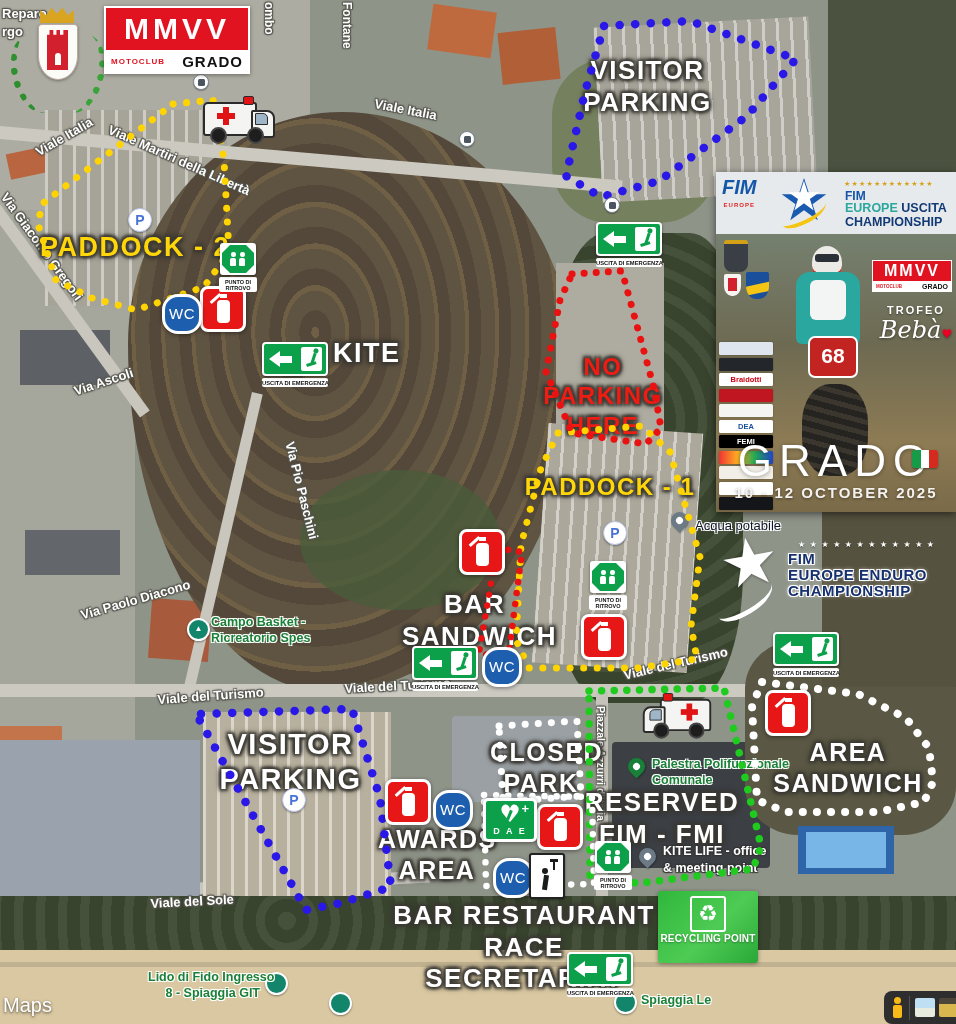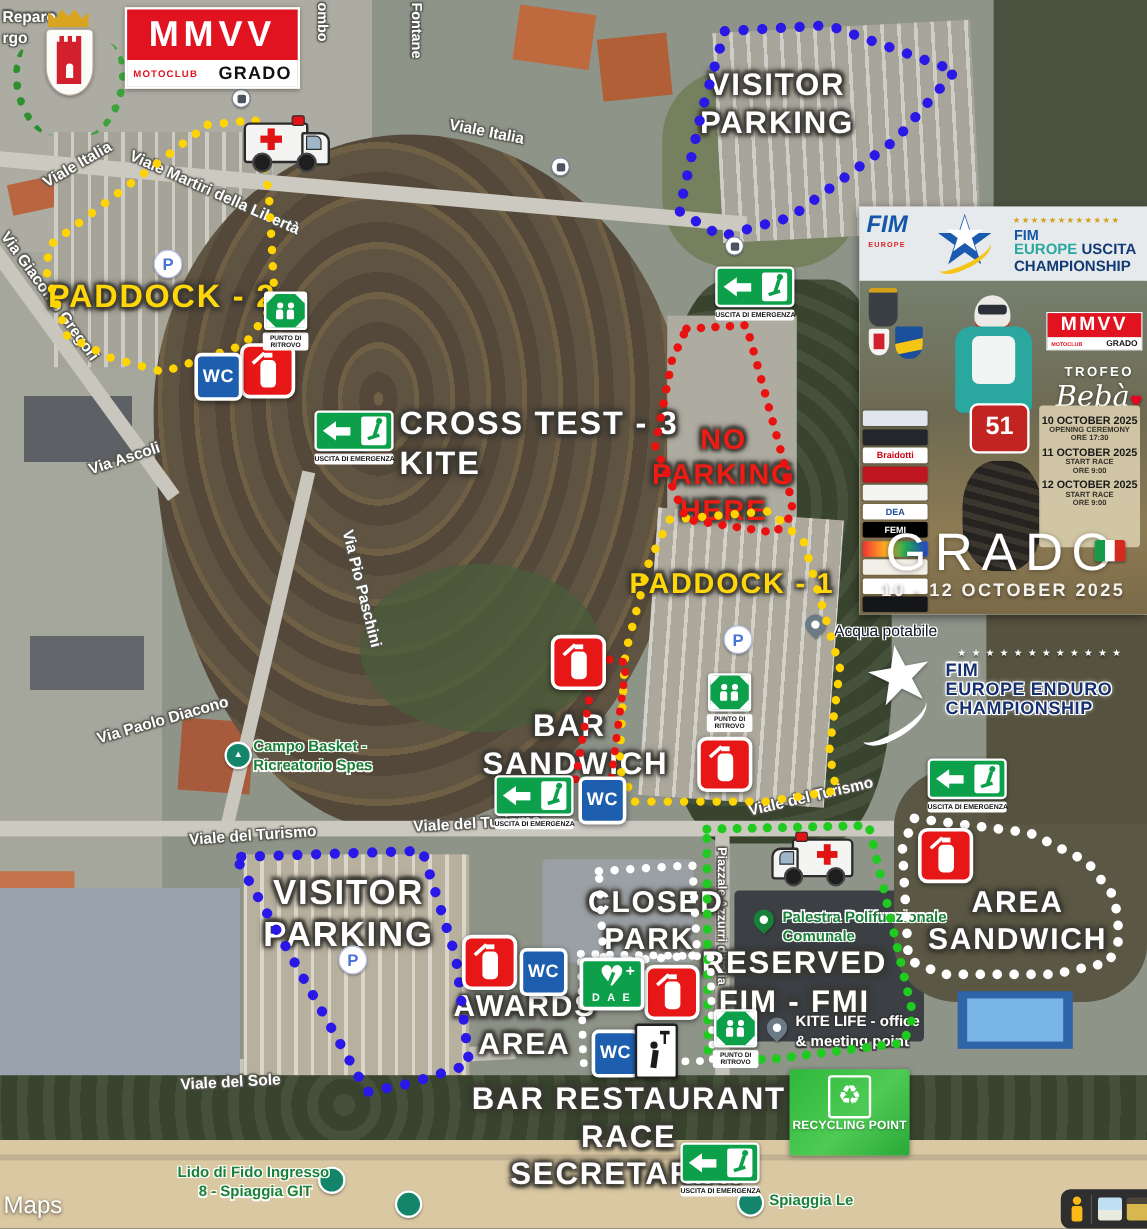--- a/index.html
+++ b/index.html
@@ -40,22 +40,22 @@
   .usc .arr::after{content:"";position:absolute;left:10px;top:4px;width:13px;height:7px;background:#fff;}
   .usc .door{position:absolute;right:4px;top:3px;width:21px;height:24px;background:#fff;border-radius:2px;}
   .usc .man{position:absolute;right:11px;top:9px;width:3px;height:11px;background:#0ca04b;transform:rotate(18deg);}
   .usc .man::before{content:"";position:absolute;top:-5px;left:-1px;width:5px;height:5px;border-radius:50%;background:#0ca04b;}
   .usc .man::after{content:"";position:absolute;bottom:-1px;left:-4px;width:10px;height:2.5px;background:#0ca04b;transform:rotate(-35deg);}
   .usc-cap{margin-top:2px;background:#fff;color:#111;font-size:5.8px;font-weight:bold;text-align:center;border-radius:2px;padding:1.5px 0;white-space:nowrap;}
   .fire{position:absolute;width:40px;height:40px;background:#e81717;border:3px solid #fff;border-radius:8px;box-shadow:0 1px 4px rgba(0,0,0,.45);z-index:6;}
   .fire .fb{position:absolute;left:14px;top:11px;width:13px;height:23px;background:#fff;border-radius:4px;}
   .fire .fh{position:absolute;left:6px;top:8px;width:13px;height:3px;background:#fff;transform:rotate(-42deg);}
   .fire .ft{position:absolute;left:17px;top:5px;width:7px;height:4px;background:#fff;}
-  .wc{position:absolute;width:34px;height:34px;background:#1d5fae;border:3px solid #fff;border-radius:6px;color:#fff;
-    font-weight:bold;font-size:15px;text-align:center;line-height:34px;box-shadow:0 1px 4px rgba(0,0,0,.45);z-index:6;letter-spacing:.5px;}
+  .wc{position:absolute;width:34px;height:34px;background:#1d5fae;border:3px solid #fff;border-radius:16px;color:#fff;
+    font-weight:normal;font-size:15px;text-align:center;line-height:34px;box-shadow:0 1px 4px rgba(0,0,0,.45);z-index:6;letter-spacing:.5px;}
   .pcir{position:absolute;width:22px;height:22px;border-radius:50%;background:#fff;border:1px solid #b9c3e8;color:#4a73d6;
     font-weight:bold;font-size:14px;text-align:center;line-height:22px;box-shadow:0 1px 2px rgba(0,0,0,.35);z-index:5;}
   .bus{position:absolute;width:14px;height:14px;border-radius:50%;background:#fff;border:1px solid #7d8793;display:flex;
     align-items:center;justify-content:center;box-shadow:0 1px 1px rgba(0,0,0,.3);z-index:5;}
   .bus span{width:7px;height:7px;background:#4a5560;border-radius:1.5px;}
   .dae{position:absolute;width:48px;background:#0ca04b;border:3px solid #fff;border-radius:5px;text-align:center;
     padding:1px 0 3px;box-shadow:0 1px 4px rgba(0,0,0,.45);z-index:6;}
   .dae .h{color:#fff;font-size:24px;line-height:24px;position:relative;font-family:"DejaVu Sans",sans-serif;}
   .dae .plus{position:absolute;top:0;right:5px;color:#fff;font-size:13px;font-weight:bold;}
   .dae .z{position:absolute;left:22px;top:9px;width:3px;height:10px;background:#0ca04b;transform:rotate(22deg);}
@@ -232,21 +232,20 @@
   <div class="street" style="left:622px;top:668px;transform:rotate(-13deg);">Viale del Turismo</div>
   <div class="street" style="left:150px;top:896px;transform:rotate(-3deg);">Viale del Sole</div>
   <div class="street vert" style="left:595px;top:706px;font-size:10.5px;">Piazzale Azzurri d'Italia</div>
 
   <div class="lbl yellow" style="left:30px;top:231px;width:210px;font-size:27px;">PADDOCK - 2</div>
   <div class="lbl" style="left:545px;top:55px;width:205px;font-size:26px;">
     <div>VISITOR</div>
     <div>PARKING</div>
   </div>
   <div class="lbl" style="left:333px;top:337px;width:240px;font-size:27px;text-align:left;">
-    <div>CROSS TEST - 3</div>
     <div>KITE</div>
   </div>
   <div class="lbl red" style="left:528px;top:352px;width:150px;font-size:24px;">
     <div>NO PARKING</div>
     <div>HERE</div>
   </div>
   <div class="lbl yellow" style="left:520px;top:472px;width:180px;font-size:24px;">PADDOCK - 1</div>
   <div class="lbl" style="left:402px;top:589px;width:145px;font-size:26px;">
     <div>BAR</div>
     <div>SANDWICH</div>
@@ -539,33 +538,22 @@
       <div style="background:linear-gradient(90deg,#e33,#fa2,#2a5,#24c);"></div>
       <div style="background:#f2efe8;color:#363;"></div>
       <div style="background:#fff;color:#a21;"></div>
       <div style="background:#14161a;color:#fff;"></div>
 
     </div>
     <div class="rider-h"></div>
     <div class="rider-g"></div>
     <div class="rider-b"></div>
     <div class="rider-c"></div>
-    <div class="plate">51</div>
+    <div class="plate">68</div>
     <div class="tire"></div>
-    <div class="sched">
-      <div class="d">10 OCTOBER 2025</div>
-      <div class="e">OPENING CEREMONY</div>
-      <div class="o">ORE 17:30</div>
-      <div class="d">11 OCTOBER 2025</div>
-      <div class="e">START RACE</div>
-      <div class="o">ORE 9:00</div>
-      <div class="d">12 OCTOBER 2025</div>
-      <div class="e">START RACE</div>
-      <div class="o">ORE 9:00</div>
-    </div>
     <div class="grado">GRADO</div>
     <div class="flag">
         <i style="background:#169b48;"></i>
         <i style="background:#fff;"></i>
         <i style="background:#d52b1e;"></i>
       </div>
     <div class="dates">10 - 12 OCTOBER 2025</div>
   </div>
 
   <div class="gmaps">Maps</div>

